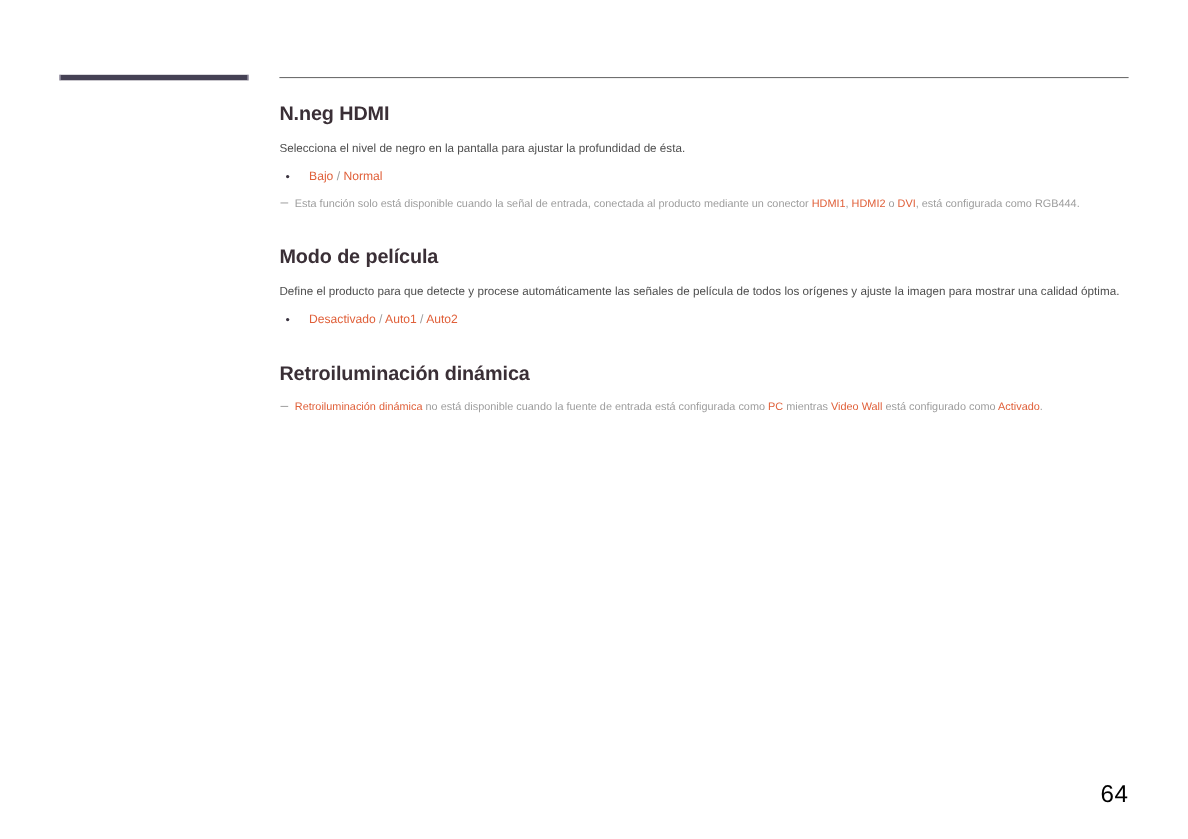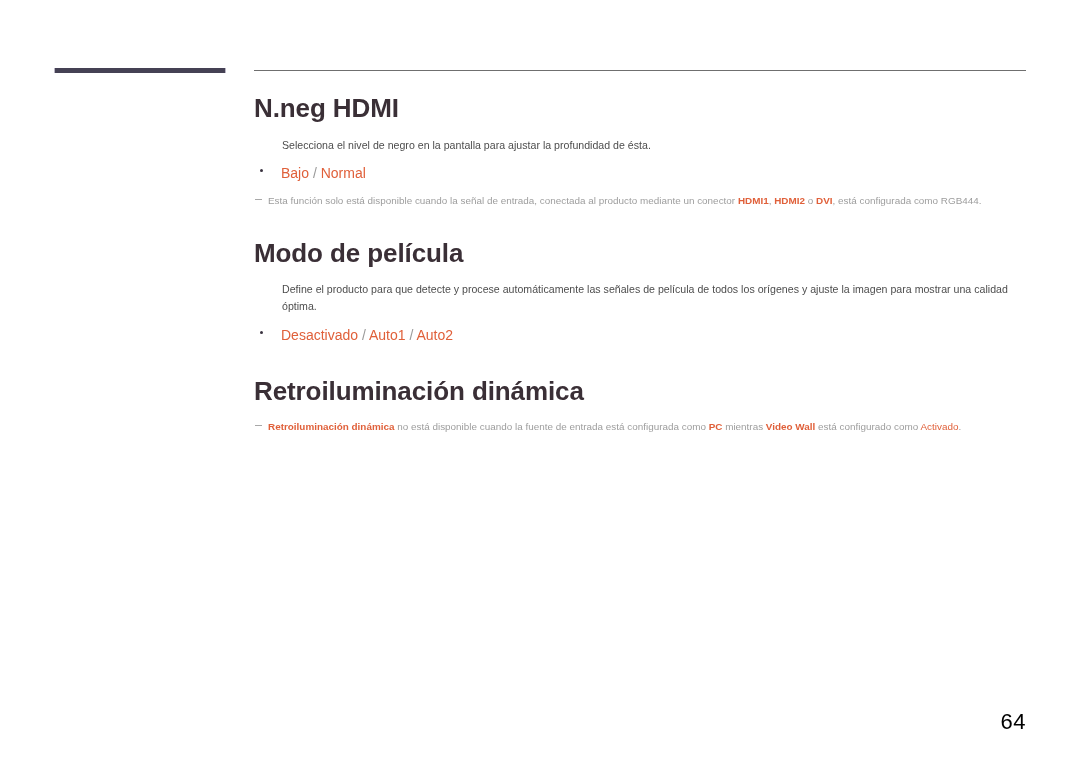--- a/index.html
+++ b/index.html
@@ -60,49 +60,48 @@
   }
 
   
   .section {
     margin-bottom: 0;
   }
   .section + .section {
     margin-top: 29px;
   }
   h2.heading {
-    font-size: 26px;
+    font-size: 18px;
     font-weight: bold;
     color: #3a2f36;
     margin: 0 0 12px 0;
     letter-spacing: -0.1px;
     line-height: 1.25;
   }
   p.body-text {
     font-size: 10.6px;
     line-height: 1.62;
     color: #4d4d4d;
     margin: 0 0 6px 0;
     letter-spacing: 0.01px;
   }
   p.body-text:last-of-type {
     margin-bottom: 0;
-    margin-left: 28px;
   }
 
   
   ul.options {
     list-style: none;
     margin: 9px 0 0 0;
     padding: 0;
   }
   ul.options li {
     position: relative;
     padding-left: 27px;
-    font-size: 14px;
+    font-size: 11px;
     line-height: 1.5;
     color: #e0603a;
   }
   ul.options li .dot {
     position: absolute;
     left: 6px;
     top: 6px;
     width: 3px;
     height: 3px;
     background: #3a3340;
@@ -128,21 +127,21 @@
   .note .dash {
     position: absolute;
     left: 1px;
     top: 6px;
     width: 7px;
     height: 1px;
     background: #a8a8a8;
   }
   .note .hl {
     color: #e0603a;
-    font-weight: bold;
+    font-weight: normal;
   }
   .note .hl-plain {
     color: #e0603a;
   }
 
   
   .page-number {
     position: absolute;
     right: 54px;
     bottom: 28px;

